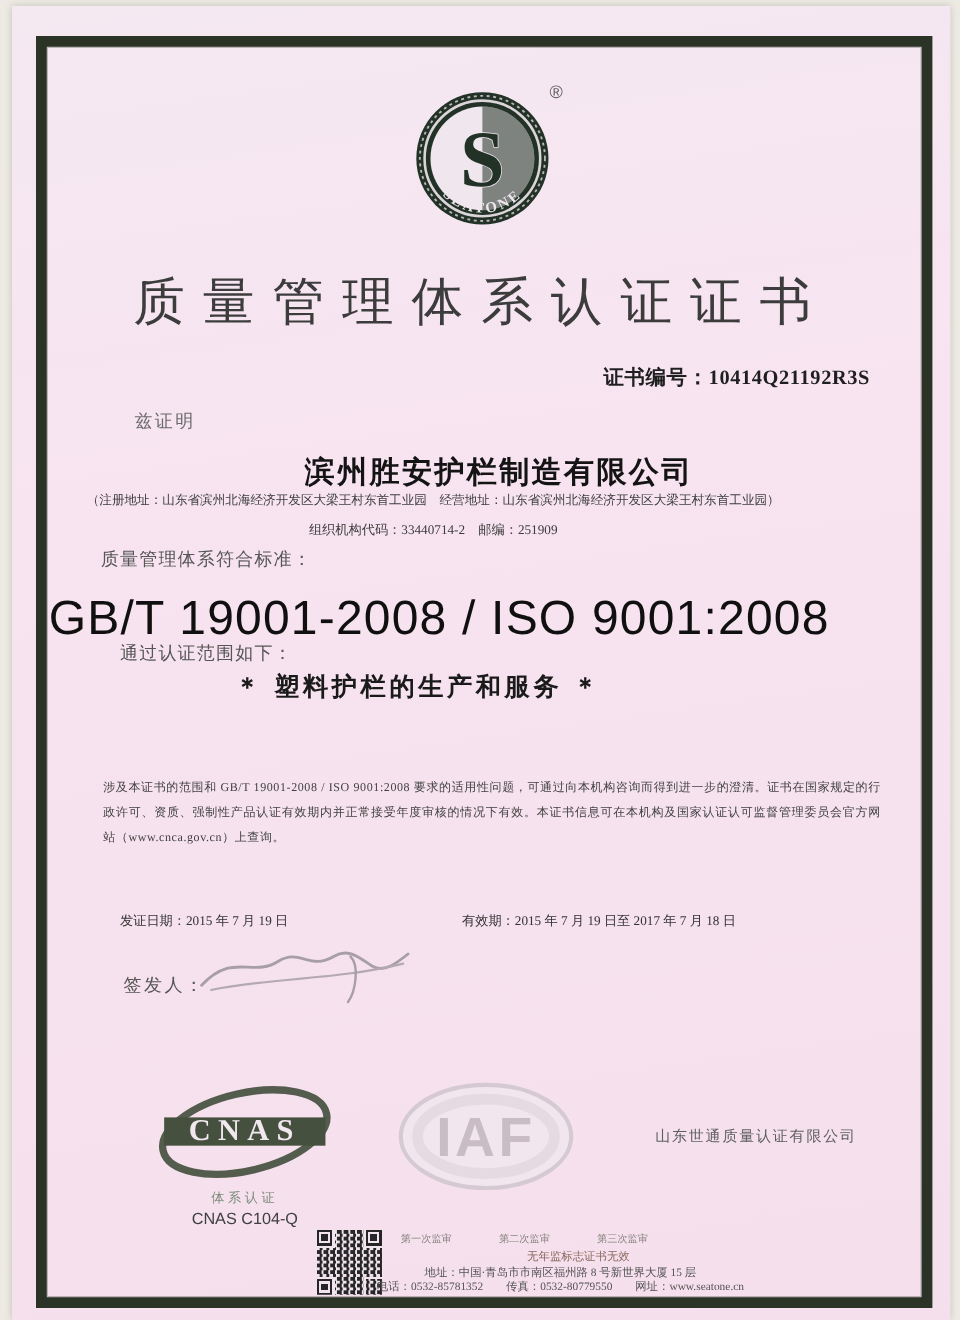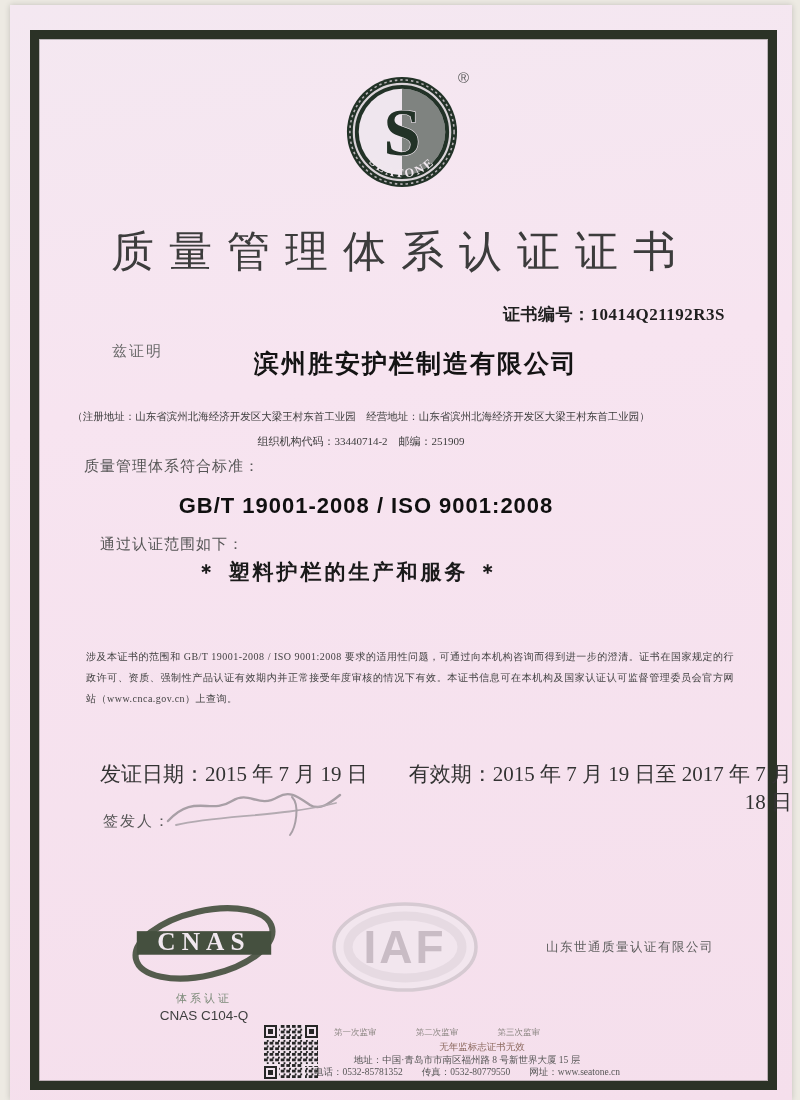--- a/index.html
+++ b/index.html
@@ -13,33 +13,33 @@
          border:9px solid #2b3226;box-shadow:inset 0 0 0 1px rgba(43,50,38,.28);}
   .abs{position:absolute;}
   .ctr{left:0;right:0;text-align:center;}
 
   .logo-wrap{left:333px;top:68px;width:118px;height:118px;}
   .reg-mark{left:448px;top:64px;font-size:15px;color:#5b5b5b;font-family:"Liberation Sans",sans-serif;}
 
   .title{top:218px;font-size:43px;letter-spacing:15px;color:#3c3c3c;font-weight:400;}
   .certno{left:493px;top:298px;font-size:17px;font-weight:bold;color:#1f1f1f;letter-spacing:.5px;}
   .certify{left:102px;top:337px;font-size:15px;color:#6b6b6b;letter-spacing:2px;}
-  .company{top:342px;padding-left:30px;font-size:25px;font-weight:bold;color:#141414;
+  .company{top:372px;padding-left:30px;font-size:25px;font-weight:bold;color:#141414;
            font-family:"Liberation Sans","DejaVu Sans",sans-serif;letter-spacing:2px;}
   .addr{top:405px;left:40px;right:120px;text-align:center;font-size:10.5px;color:#3d3d3d;}
   .orgcode{top:429px;left:40px;right:120px;text-align:center;font-size:11px;color:#3d3d3d;}
   .std-label{left:74px;top:452px;font-size:15px;color:#565656;letter-spacing:1px;}
-  .standard{top:488px;left:0;right:70px;text-align:center;font-size:22px;font-weight:bold;color:#101010;
+  .standard{top:488px;left:0;right:70px;text-align:center;font-size:40px;font-weight:normal;color:#101010;
             font-family:"Liberation Sans","DejaVu Sans",sans-serif;letter-spacing:1px;}
   .scope-label{left:90px;top:530px;font-size:15px;color:#565656;letter-spacing:1px;}
   .scope{top:553px;left:0;right:105px;text-align:center;font-size:21px;font-weight:bold;color:#1a1a1a;
          font-family:"Liberation Sans","DejaVu Sans",sans-serif;letter-spacing:3px;}
   .body-par{left:76px;top:641px;width:648px;font-size:10px;line-height:21px;
             text-align:justify;color:#424242;letter-spacing:.5px;}
-  .dates{top:755px;font-size:21px;color:#333;text-align:right;}
+  .dates{top:755px;font-size:11px;color:#333;text-align:right;}
   .issue{left:90px;} .valid{left:375px;}
   .signer{left:93px;top:807px;font-size:15px;color:#555;letter-spacing:2px;}
   .sig-svg{left:150px;top:776px;}
 
   .cnas-svg{left:115px;top:893px;}
   .cnas-cap1{left:128px;top:986px;width:132px;text-align:center;font-size:11px;color:#7d8b7a;letter-spacing:3px;}
   .cnas-cap2{left:122px;top:1003px;width:144px;text-align:center;font-size:13.5px;color:#3f3f3f;
              font-family:"Liberation Sans","DejaVu Sans",sans-serif;}
   .iaf-svg{left:320px;top:896px;}
   .issuer{left:536px;top:934px;font-size:12.5px;color:#5f5f5f;letter-spacing:1.5px;}

